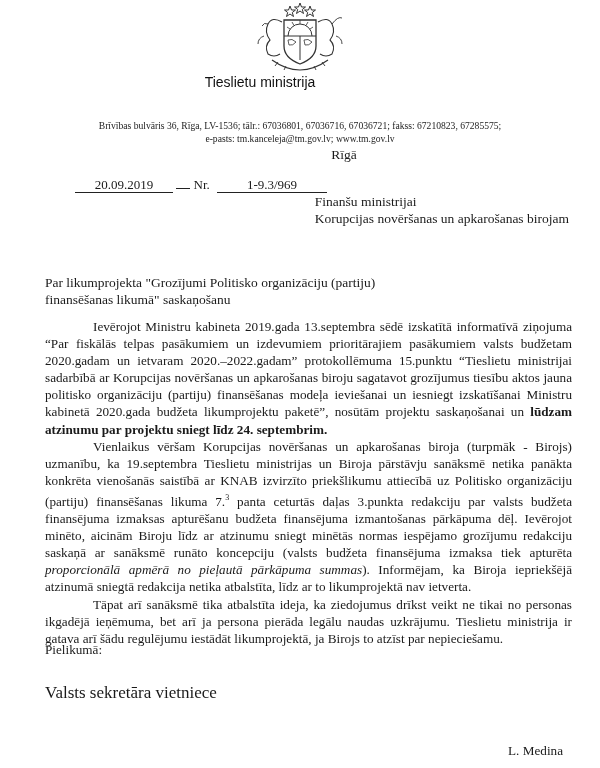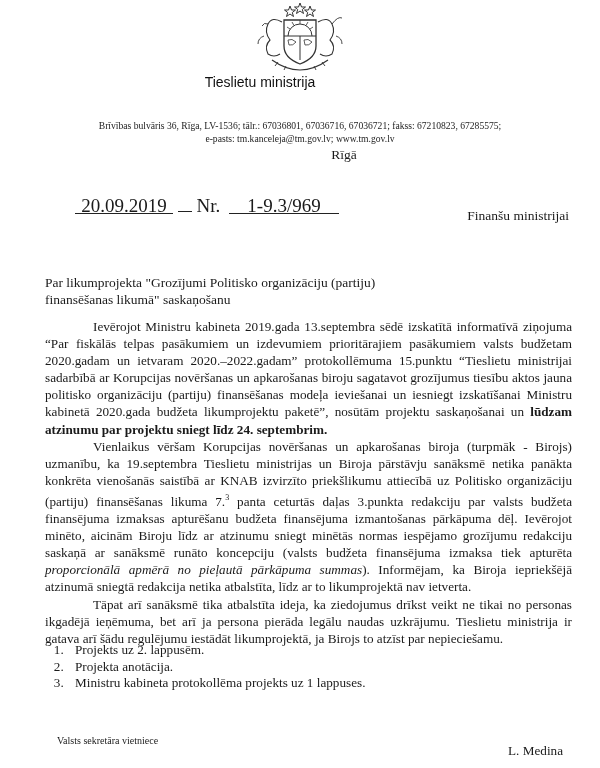--- a/index.html
+++ b/index.html
@@ -5,32 +5,32 @@
   html, body { margin:0; padding:0; background:#ffffff; }
   body { width:600px; height:768px; position:relative; overflow:hidden;
          font-family:"Liberation Serif", serif; color:#1a1a1a; }
   .abs { position:absolute; }
   .crest { left:252px; top:2px; width:96px; height:72px; }
   .ministry { left:0; width:496px; top:74px; text-align:center;
               font-family:"Liberation Sans", sans-serif; font-size:14px; color:#111; }
   .ministry span { margin-left:24px; }
   .addr { left:0; width:600px; top:119px; text-align:center; font-size:9.6px; line-height:13px; color:#222; }
   .city { left:0; width:600px; top:147px; text-align:center; font-size:13.5px;padding-left:44px; }
-  .dateline { top:195px; left:75px; font-size:19px; white-space:nowrap; }
+  .dateline { top:177px; left:75px; font-size:13px; white-space:nowrap; }
   .uline { display:inline-block; border-bottom:1px solid #222; text-align:center; line-height:15px; }
-  .recip { right:31px; top:207px; text-align:left; font-size:13.5px; line-height:17px; }
+  .recip { right:31px; top:193px; text-align:left; font-size:13.5px; line-height:17px; }
   .subject { left:45px; top:274px; font-size:13.5px; line-height:17px; width:420px; }
   .body { left:45px; top:318px; width:527px; font-size:13.2px; line-height:17.1px; text-align:justify; }
   .body p { margin:0; text-indent:48px; }
   .body b { font-weight:bold; }
   .body i { }
   .att { left:45px; top:642px; font-size:13.2px; line-height:16.5px; }
   .att ol { margin:0; padding-left:22px; }
   .att li { padding-left:8px; }
-  .sign { left:45px; top:732px; font-size:10px; line-height:17px;margin-left:12px; }
+  .sign { left:45px; top:684px; font-size:17px; line-height:17px; }
   .signer { right:37px; top:743px; font-size:13.2px; }
   sup { font-size:8px; vertical-align:6px; }
 </style>
 </head>
 <body>
 
 <div class="abs crest">
   <svg width="96" height="72" viewBox="0 0 96 72" fill="none" stroke="#333" stroke-width="1">
 
     <g fill="none" stroke="#333">
@@ -76,37 +76,34 @@
 
 <div class="abs dateline">
   <span class="uline" style="width:98px;">20.09.2019</span>
   <span class="uline" style="width:14px;"></span>
   <span>Nr.</span>
   <span class="uline" style="width:110px; margin-left:4px;">1-9.3/969</span>
 </div>
 
 <div class="abs recip">
   <div>Finanšu ministrijai</div>
+  <div>Korupcijas novēršanas un apkarošanas birojam</div>
 </div>
 
 <div class="abs subject">
   <div>Par likumprojekta "Grozījumi Politisko organizāciju (partiju)</div>
   <div>finansēšanas likumā" saskaņošanu</div>
 </div>
 
 <div class="abs body">
   <p><span>Ievērojot Ministru kabineta 2019.gada 13.septembra sēdē izskatītā  informatīvā ziņojuma “Par fiskālās telpas pasākumiem un izdevumiem prioritārajiem pasākumiem valsts budžetam 2020.gadam un ietvaram 2020.–2022.gadam” protokollēmuma 15.punktu “Tieslietu ministrijai sadarbībā ar Korupcijas novēršanas un apkarošanas biroju sagatavot grozījumus tiesību aktos jauna politisko organizāciju (partiju) finansēšanas modeļa ieviešanai un iesniegt izskatīšanai Ministru kabinetā 2020.gada budžeta likumprojektu paketē”, nosūtām projektu saskaņošanai un </span><b>lūdzam atzinumu par projektu sniegt līdz 24. septembrim.</b></p>
   <p><span>Vienlaikus vēršam Korupcijas novēršanas un apkarošanas biroja (turpmāk - Birojs) uzmanību, ka 19.septembra Tieslietu ministrijas un Biroja pārstāvju sanāksmē netika panākta konkrēta vienošanās saistībā ar KNAB izvirzīto priekšlikumu attiecībā uz Politisko organizāciju (partiju) finansēšanas likuma 7.</span><sup>3</sup><span> panta ceturtās daļas 3.punkta redakciju par valsts budžeta finansējuma izmaksas apturēšanu budžeta finansējuma izmantošanas pārkāpuma dēļ. Ievērojot minēto, aicinām Biroju līdz ar atzinumu sniegt minētās normas iespējamo grozījumu redakciju saskaņā ar sanāksmē runāto koncepciju (valsts budžeta finansējuma izmaksa tiek apturēta </span><i>proporcionālā apmērā no pieļautā pārkāpuma summas</i><span>). Informējam, ka Biroja iepriekšējā atzinumā sniegtā redakcija netika atbalstīta, līdz ar to likumprojektā nav ietverta.</span></p>
   <p><span>Tāpat arī sanāksmē tika atbalstīta ideja, ka ziedojumus drīkst veikt ne tikai no personas ikgadējā ieņēmuma, bet arī ja persona pierāda legālu naudas uzkrājumu. Tieslietu ministrija ir gatava arī šādu regulējumu iestādāt likumprojektā, ja Birojs to atzīst par nepieciešamu.</span></p>
 </div>
 
 <div class="abs att">
-  <ol>
-    <li>Projekts uz 2. lappusēm.</li>
-    <li>Projekta anotācija.</li>
-    <li>Ministru kabineta protokollēma projekts uz 1 lappuses.</li>
-  </ol>
+  <div>Pielikumā:</div>
 </div>
 
 <div class="abs sign">
   <div>Valsts sekretāra vietniece</div>
 </div>
 <div class="abs signer">L. Medina</div>
 
 </body></html>

